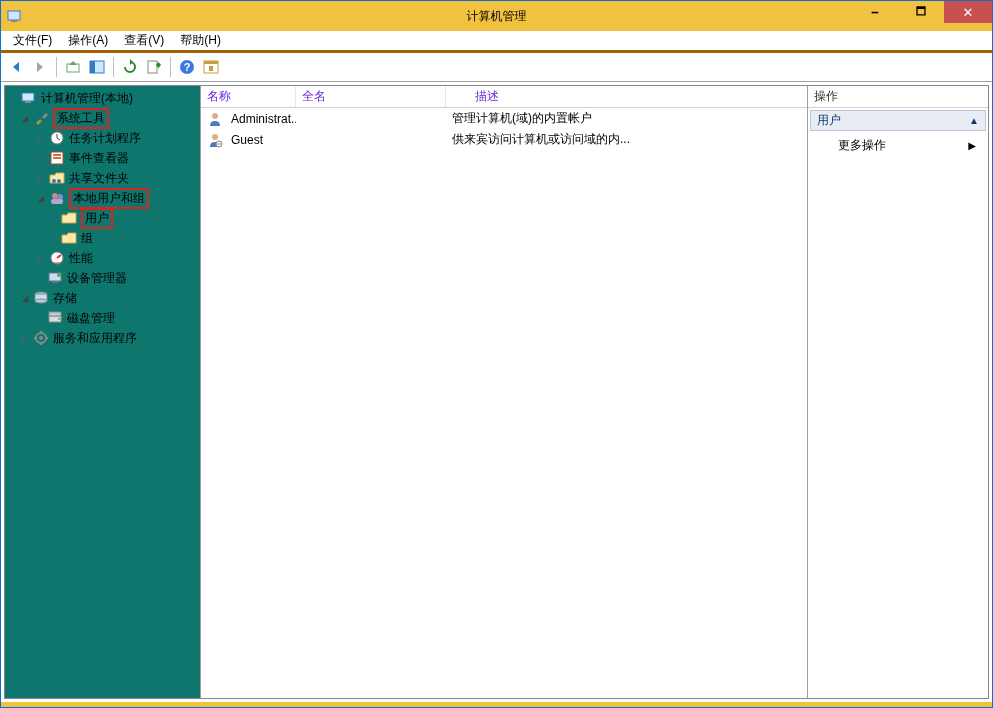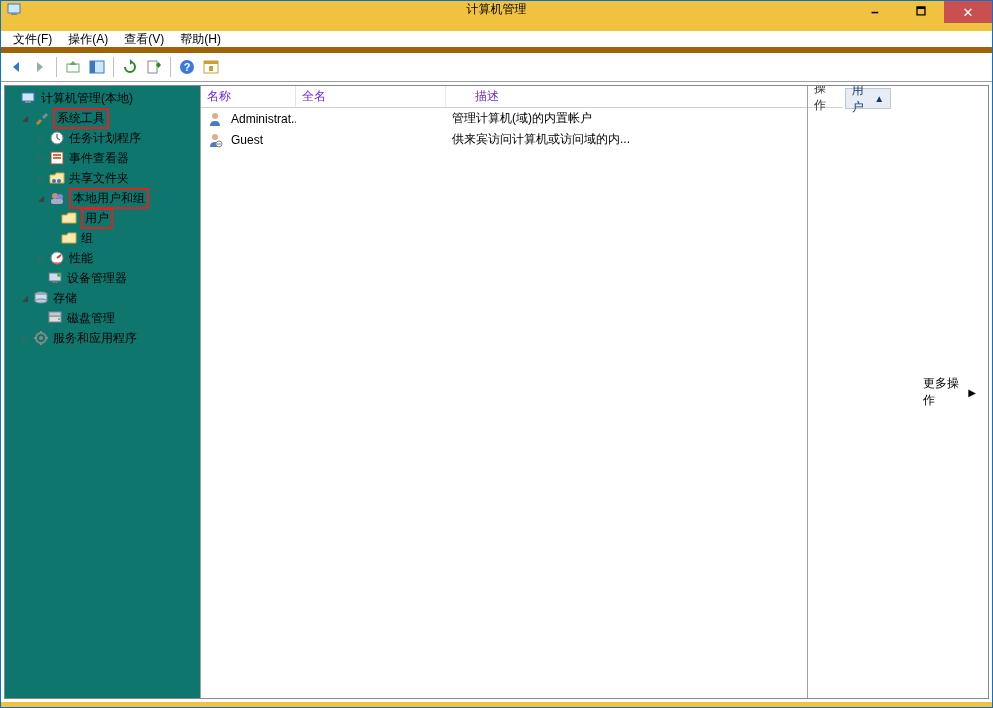--- a/index.html
+++ b/index.html
@@ -1,40 +1,40 @@
 <!DOCTYPE html>
 <html><head>
 <meta charset="utf-8">
 <style>
 * { box-sizing: border-box; }
 html, body { margin:0; padding:0; font-family:"Microsoft YaHei","Segoe UI",Tahoma,sans-serif; font-size:12px; color:#000; }
 body { background:#fff; width:993px; height:708px; display:flex; flex-direction:column; border:1px solid #0a72c8; overflow:hidden; }
 
 
-.titlebar { height:30px; background:#f0c240; display:flex; align-items:flex-start; position:relative; }
+.titlebar { height:30px; background:#f0c240; display:flex; align-items:center; position:relative; }
 .titlebar .app-icon { width:16px; height:16px; margin:0 6px; }
 .titlebar .title { position:absolute; left:0; right:0; text-align:center; font-size:12px; }
 .window-controls { position:absolute; right:0; top:0; display:flex; height:22px; }
 .window-controls .ctl { width:46px; height:22px; display:flex; align-items:center; justify-content:center; font-family:Segoe UI Symbol,Segoe UI,Arial; font-size:11px; color:#000; }
 .window-controls .ctl.close { background:#c8504f; color:#fff; width:48px; font-size:13px;}
 
 
-.menubar { height:22px; background:#fff; border-bottom:6px solid #a16207; display:flex; align-items:center; padding:0 4px; }
+.menubar { height:22px; background:#fff; border-bottom:3px solid #a16207; display:flex; align-items:center; padding:0 4px; }
 .menubar .mitem { padding:2px 8px; }
 
 
 .toolbar { height:29px; background:#fff; border-bottom:1px solid #a0a0a0; display:flex; align-items:center; padding:0 4px; gap:2px; }
 .tbtn { width:22px; height:22px; display:flex; align-items:center; justify-content:center; border:1px solid transparent; }
 .tsep { width:1px; height:20px; background:#c0c0c0; margin:0 3px; }
 
 
 .workspace { flex:1; display:flex; margin:3px; border:1px solid #828790; overflow:hidden; }
 .navpane { width:196px; border-right:1px solid #a0a0a0; background:#0f766e; overflow:auto; padding:2px 0; }
 .listpane { flex:1; border-right:1px solid #a0a0a0; background:#fff; display:flex; flex-direction:column; }
-.actpane { width:180px; background:#fff; display:flex; flex-direction:row; }
+.actpane { width:180px; background:#fff; display:flex; flex-direction:column; }
 
 
 .tree ul { list-style:none; margin:0; padding:0; }
 .tree li { position:relative; }
 .trow { display:flex; align-items:center; height:20px; padding-right:4px; white-space:nowrap; }
 .twister { width:12px; height:12px; display:flex; align-items:center; justify-content:center; font-size:9px; color:#606060; margin-right:2px; }
 .twister.open::before { content:"◢"; font-size:8px; color:#404040;}
 .twister.closed::before { content:"▷"; font-size:8px; }
 .twister.none::before { content:""; }
 .ticon { width:16px; height:16px; margin-right:4px; display:inline-flex; align-items:center; justify-content:center; }

